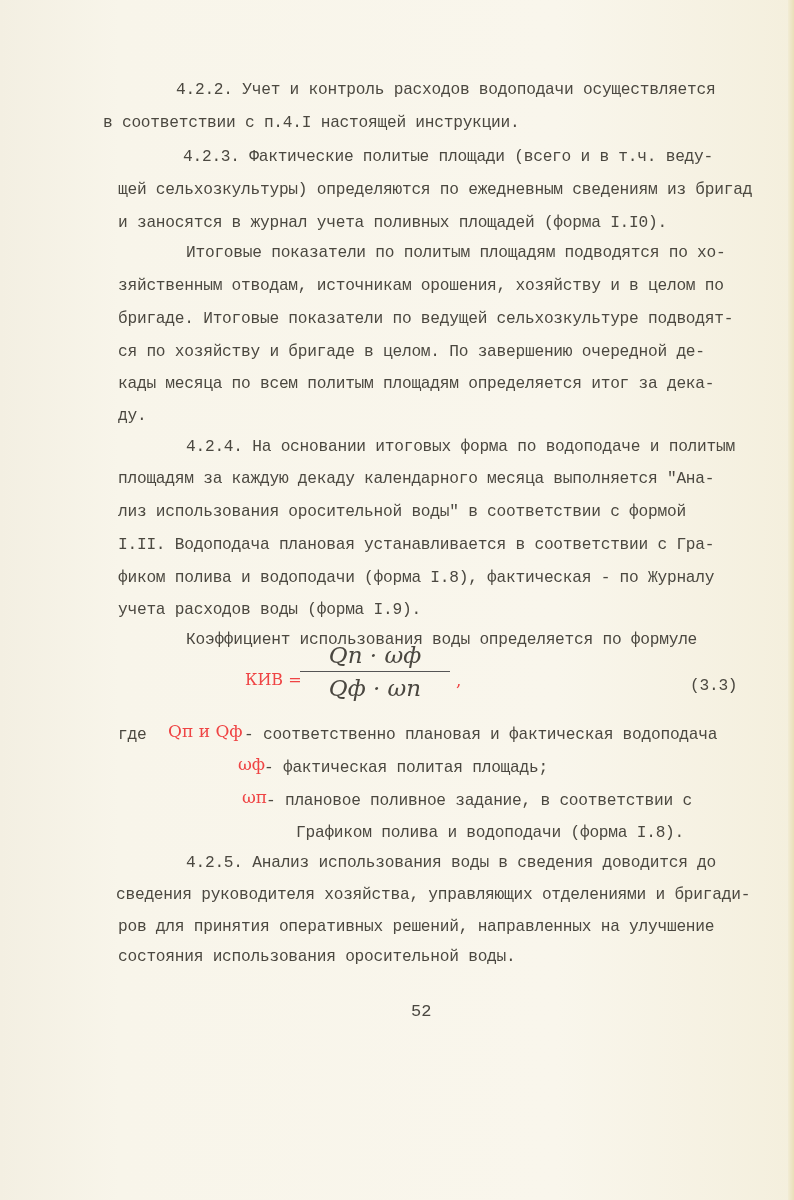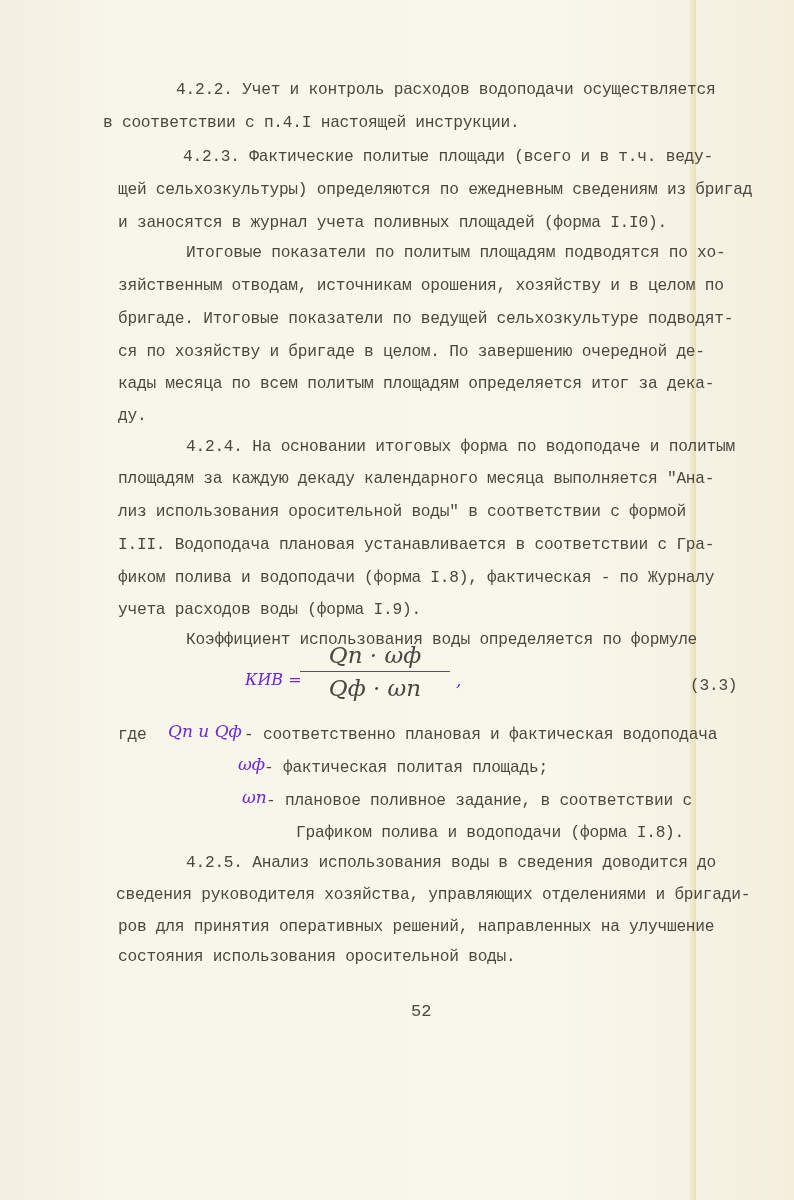--- a/index.html
+++ b/index.html
@@ -4,26 +4,26 @@
   <style>
     html, body { margin: 0; padding: 0; }
     body {
       width: 794px; height: 1200px; overflow: hidden;
       background: #f6f2e6;
       background: linear-gradient(90deg, #f3efe2 0%, #f8f5ea 15%, #f9f6ec 70%, #f4efdd 100%);
       position: relative;
       font-family: "Liberation Mono", "DejaVu Sans Mono", monospace;
       color: #4a4740;
     }
-    .page { position: absolute; left: 0; top: 0; width: 696px; height: 1200px; }
+    .page { position: absolute; left: 0; top: 0; width: 794px; height: 1200px; }
     .line {
       position: absolute; white-space: pre; font-size: 16.2px; letter-spacing: -0.25px;
       color: #4b4840; line-height: 20px;
     }
-    .formula { position: absolute; font-family: "DejaVu Serif", serif; font-style: italic; color: #6d28d9; }
+    .formula { position: absolute; font-family: "DejaVu Serif", serif; color: #ef4444; }
     .frac { position: absolute; left: 300px; top: 642px; width: 150px; text-align: center; }
     .num, .den { font-family: "DejaVu Serif", serif; font-style: italic; font-size: 23px; }
     .bar { height: 1px; background: #555; margin: 3px 0; }
     .pagenum { position: absolute; left: 393px; top: 1002px; font-size: 17px; white-space: pre; margin-left: 18px; }
     .right-edge { position: absolute; right: 0; top: 0; width: 6px; height: 1200px; background: linear-gradient(90deg, #f2ecd5, #e9dfb8); }
   </style>
 </head>
 <body>
 
 <div class="page">

